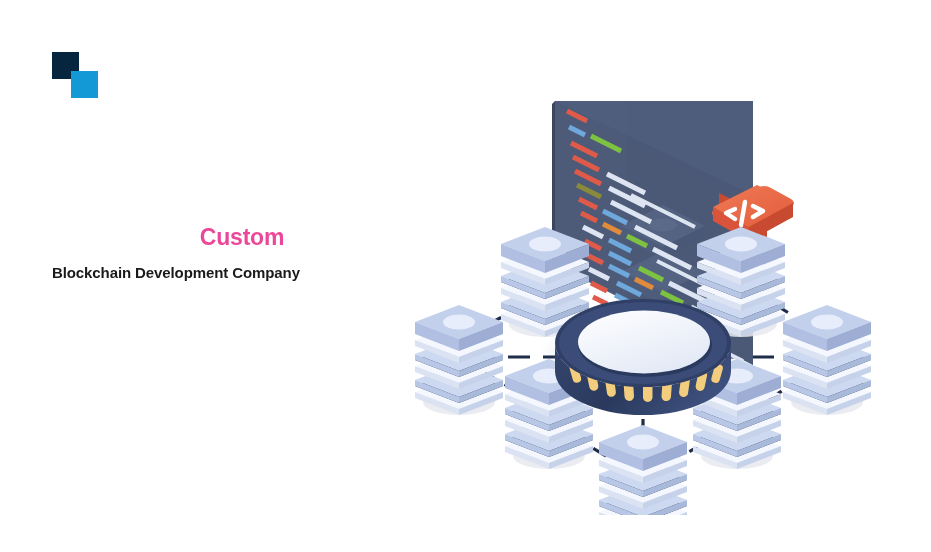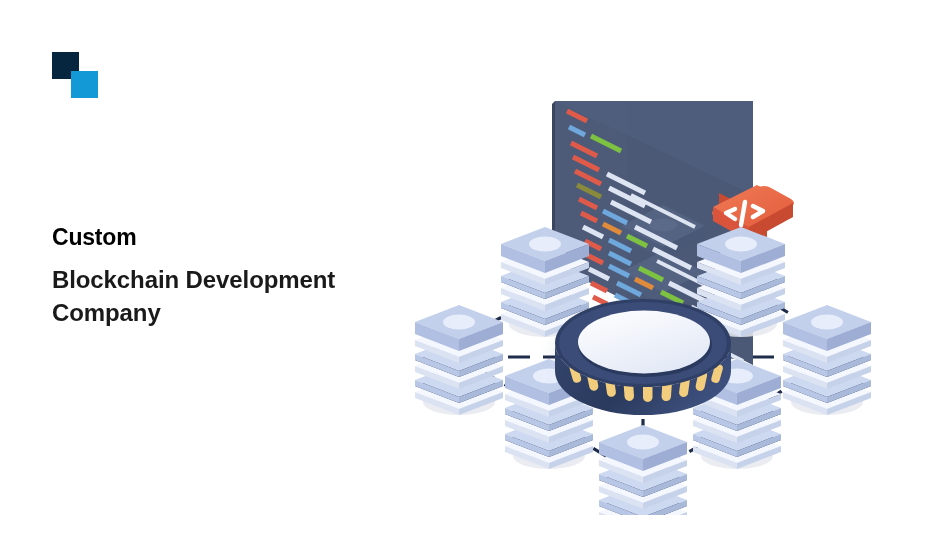--- a/index.html
+++ b/index.html
@@ -49,21 +49,21 @@
     width: 380px;
   }
   #eyebrow-text {
     font-size: 23px;
     font-weight: 700;
     letter-spacing: -0.2px;
     line-height: 1.2;
     margin: 0 0 11px 0;
   }
   #page-title {
-    font-size: 24px;
+    font-size: 15px;
     font-weight: 700;
     color: #1a1a1a;
     line-height: 1.38;
     letter-spacing: -0.1px;
     margin: 0;
     max-width: 330px;
   }
 
   
   #hero-illustration {
@@ -81,21 +81,21 @@
 </style>
 </head>
 <body style="background: rgb(255, 255, 255);">
 
 <div id="brand-logo">
   <span class="sq sq-dark" style="background: rgb(6, 38, 63);"></span>
   <span class="sq sq-light" style="background: rgb(19, 154, 214);"></span>
 </div>
 
 <div id="headline-block">
-  <p id="eyebrow-text" style="color: #000000;">Custom</p>
+  <p id="eyebrow-text" style="color: #ec4899; text-align: center;">Custom</p>
   <h1 id="page-title" style="color: rgb(26, 26, 26);">Blockchain Development Company</h1>
 </div>
 
 <div id="hero-illustration">
 <svg viewBox="0 0 536 440" xmlns="http://www.w3.org/2000/svg">
   <defs>
 
     <linearGradient id="coinTopGrad" x1="0" y1="0" x2="0.6" y2="1">
       <stop offset="0%" stop-color="#ffffff"></stop>
       <stop offset="100%" stop-color="#e3e9f6"></stop>

